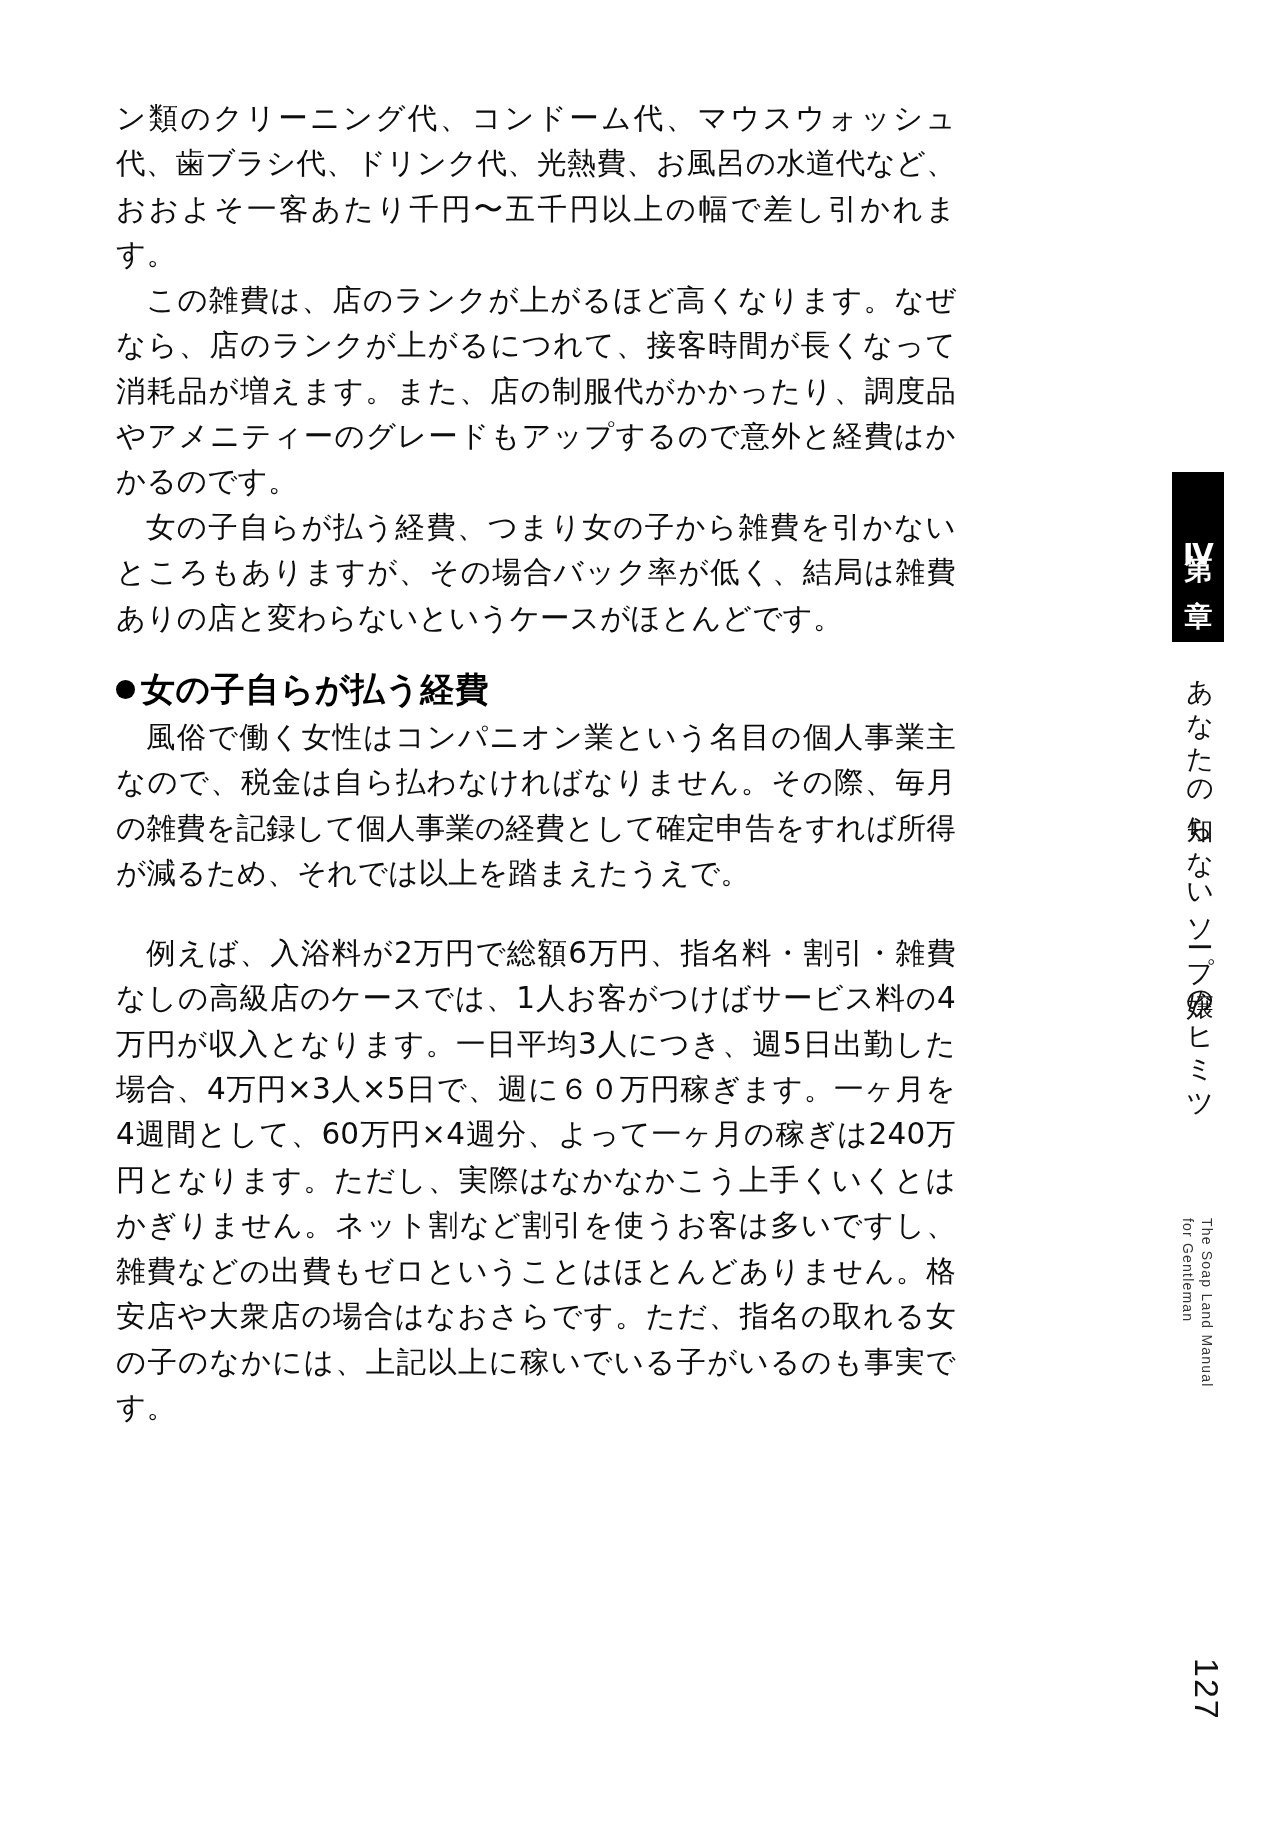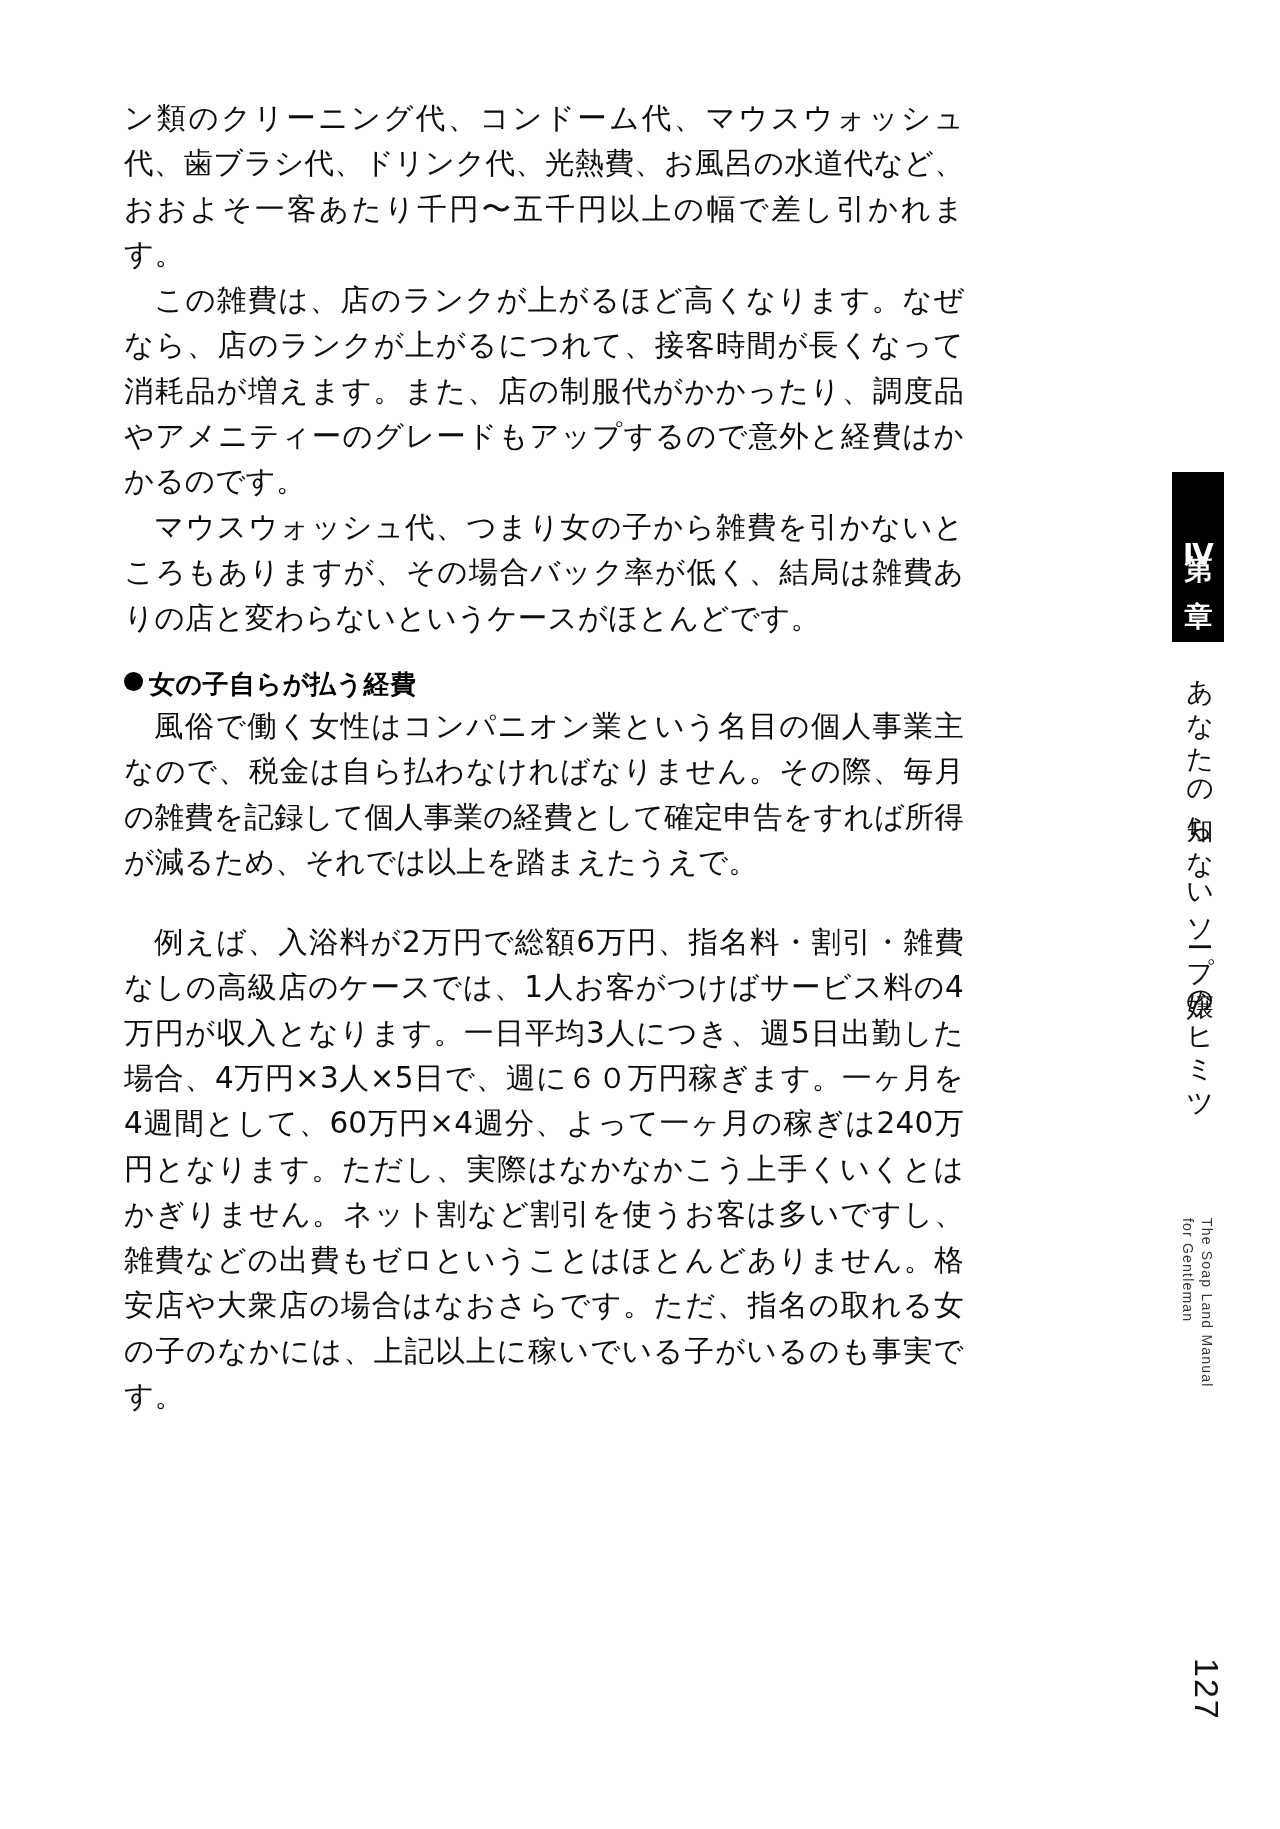--- a/index.html
+++ b/index.html
@@ -18,40 +18,40 @@
 
   .page {
     position: absolute;
     inset: 0;
     background: #ffffff;
   }
 
   
   .text-column {
     position: absolute;
-    left: 124px;
+    left: 116px;
     top: 96px;
     width: 840px;
   }
 
   .para {
     font-size: 29.5px;
     line-height: 1.54;
     letter-spacing: 0.2px;
     margin: 0 0 0 0;
     text-align: justify;
     text-justify: inter-ideograph;
     font-family: "DejaVu Sans", "Liberation Sans", sans-serif;
     font-weight: 400;
     color: #0d0d0d;
   }
   .para.indent { text-indent: 30px; }
 
   .heading {
-    font-size: 26px;
+    font-size: 34px;
     font-weight: 700;
     margin: 26px 0 2px 0;
     letter-spacing: 0.5px;
     font-family: "DejaVu Sans", "Liberation Sans", sans-serif;
     color: #000000;
   }
   .heading .bullet {
     display: inline-block;
     width: 19px;
     height: 19px;
@@ -126,21 +126,21 @@
 </style>
 </head>
 <body>
 
 <div class="page">
 
   <div class="text-column">
 
     <p class="para">ン類のクリーニング代、コンドーム代、マウスウォッシュ代、歯ブラシ代、ドリンク代、光熱費、お風呂の水道代など、おおよそ一客あたり千円〜五千円以上の幅で差し引かれます。</p>
     <p class="para indent">この雑費は、店のランクが上がるほど高くなります。なぜなら、店のランクが上がるにつれて、接客時間が長くなって消耗品が増えます。また、店の制服代がかかったり、調度品やアメニティーのグレードもアップするので意外と経費はかかるのです。</p>
-    <p class="para indent">マウスウォッシュ代、つまり女の子から雑費を引かないところもありますが、その場合バック率が低く、結局は雑費ありの店と変わらないというケースがほとんどです。</p>
+    <p class="para indent">女の子自らが払う経費、つまり女の子から雑費を引かないところもありますが、その場合バック率が低く、結局は雑費ありの店と変わらないというケースがほとんどです。</p>
 
     <h2 class="heading">
       <span class="bullet"></span><span>女の子自らが払う経費</span>
     </h2>
 
     <p class="para indent">風俗で働く女性はコンパニオン業という名目の個人事業主なので、税金は自ら払わなければなりません。その際、毎月の雑費を記録して個人事業の経費として確定申告をすれば所得が減るため、それでは以上を踏まえたうえで。</p>
 
     <div class="gap"></div>
 
     <p class="para indent">例えば、入浴料が2万円で総額6万円、指名料・割引・雑費なしの高級店のケースでは、1人お客がつけばサービス料の4万円が収入となります。一日平均3人につき、週5日出勤した場合、4万円×3人×5日で、週に６０万円稼ぎます。一ヶ月を4週間として、60万円×4週分、よって一ヶ月の稼ぎは240万円となります。ただし、実際はなかなかこう上手くいくとはかぎりません。ネット割など割引を使うお客は多いですし、雑費などの出費もゼロということはほとんどありません。格安店や大衆店の場合はなおさらです。ただ、指名の取れる女の子のなかには、上記以上に稼いでいる子がいるのも事実です。</p>

